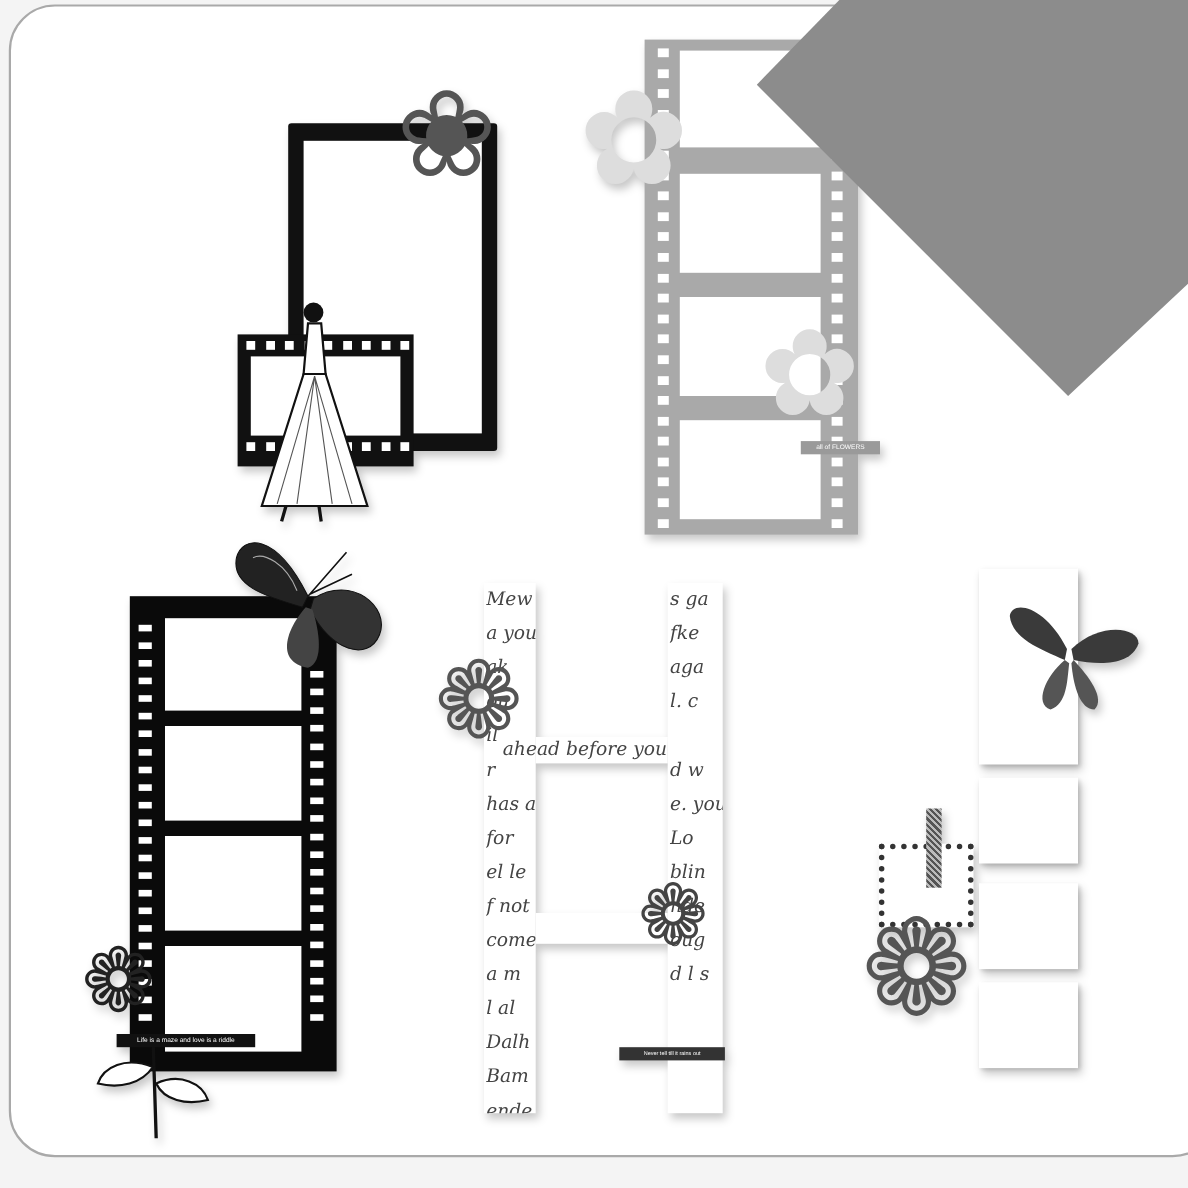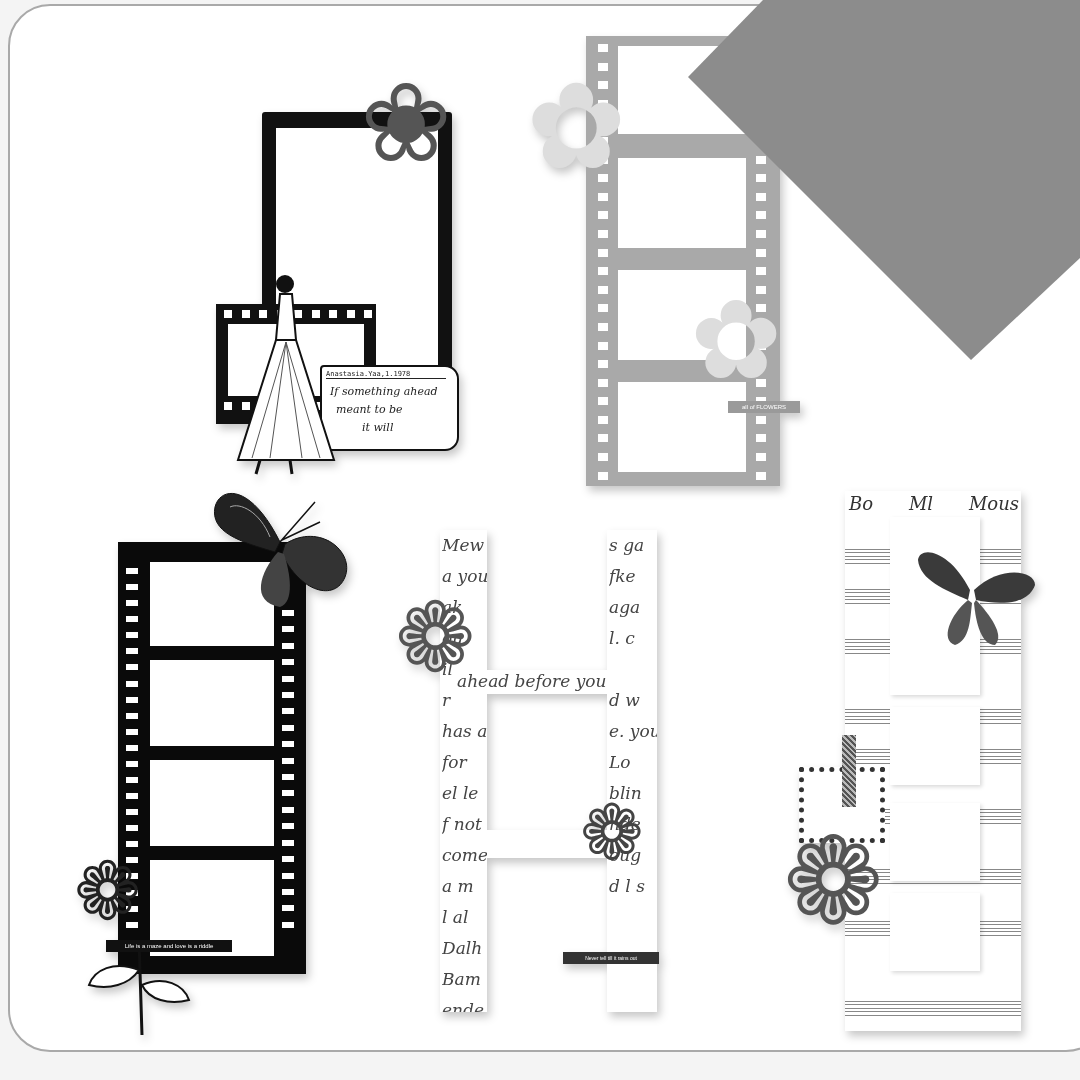--- a/index.html
+++ b/index.html
@@ -42,26 +42,20 @@
       <span style="width:8px;height:8px"></span>
       <span style="width:8px;height:8px"></span>
       <span style="width:8px;height:8px"></span>
       <span style="width:8px;height:8px"></span>
       <span style="width:8px;height:8px"></span>
       <span style="width:8px;height:8px"></span>
       <span style="width:8px;height:8px"></span>
       <span style="width:8px;height:8px"></span>
       <span style="width:8px;height:8px"></span>
     </div>
-  <div class="abs" style="left:110px;top:305px;width:135px;height:82px;background:#fff;border:2px solid #111;border-radius:4px 14px 14px 4px;">
-    <div class="abs" style="left:4px;top:3px;font-family:'DejaVu Sans Mono',monospace;font-size:7px;color:#222;border-bottom:1px solid #222;width:120px;">Anastasia.Yaa,1.1978</div>
-    <div class="abs" style="left:8px;top:18px;font-family:'DejaVu Serif',serif;font-style:italic;font-size:11px;color:#222;">If something ahead</div>
-    <div class="abs" style="left:14px;top:36px;font-family:'DejaVu Serif',serif;font-style:italic;font-size:11px;color:#222;">meant to be</div>
-    <div class="abs" style="left:40px;top:54px;font-family:'DejaVu Serif',serif;font-style:italic;font-size:11px;color:#222;">it will</div>
-  </div>
   <svg class="abs" style="left:20px;top:210px;" width="110" height="210" viewBox="0 0 110 210">
     <circle cx="55" cy="14" r="9" fill="#111"></circle>
     <path d="M50 24 L62 24 L66 70 L46 70 Z" fill="#fff" stroke="#111" stroke-width="2"></path>
     <path d="M46 70 L66 70 L104 190 L8 190 Z" fill="#fff" stroke="#111" stroke-width="2"></path>
     <path d="M56 72 L40 188 M56 72 L72 188 M56 72 L90 188 M56 72 L22 188" stroke="#555" stroke-width="1"></path>
     <path d="M30 190 L26 204 M60 190 L62 204" stroke="#111" stroke-width="3"></path>
   </svg>
   <div class="flower" style="left:150px;top:8px;font-size:110px;color:#555;">❀</div>
 </div>
 
@@ -238,36 +232,20 @@
   <div class="abs" style="left:92px;top:140px;width:120px;height:24px;background:#fff;">
     <div class="script" style="left:-30px;top:-4px;width:200px;">ahead before you</div>
   </div>
   <div class="abs" style="left:92px;top:300px;width:120px;height:28px;background:#fff;"></div>
   <div class="flower" style="left:0;top:60px;font-size:96px;color:#555;">❁</div>
   <div class="flower" style="left:185px;top:265px;font-size:76px;color:#444;">❁</div>
   <div class="tag" style="left:168px;top:422px;width:96px;background:#333;font-size:5px;">Never tell till it rains out</div>
 </div>
 
 <div class="sticker" style="left:785px;top:485px;width:265px;height:550px;">
-  <div class="abs" style="left:60px;top:6px;width:176px;height:540px;background:#fff;overflow:hidden;">
-    <div class="abs" style="left:4px;top:2px;font-family:'DejaVu Serif',serif;font-style:italic;font-size:18px;color:#333;width:170px;display:flex;justify-content:space-between;">
-      <span>Bo</span>
-      <span>Ml</span>
-      <span>Mous</span>
-    </div>
-    <div class="staff" style="top:58px"></div>
-      <div class="staff" style="top:98px"></div>
-      <div class="staff" style="top:148px"></div>
-    <div class="staff" style="top:218px"></div>
-      <div class="staff" style="top:258px"></div>
-      <div class="staff" style="top:318px"></div>
-    <div class="staff" style="top:378px"></div>
-      <div class="staff" style="top:430px"></div>
-      <div class="staff" style="top:510px"></div>
-  </div>
   <div class="win" style="left:105px;top:32px;width:90px;height:178px;box-shadow:2px 2px 4px rgba(0,0,0,.15);"></div>
   <div class="win" style="left:105px;top:222px;width:90px;height:78px;box-shadow:2px 2px 4px rgba(0,0,0,.15);"></div>
   <div class="win" style="left:105px;top:318px;width:90px;height:78px;box-shadow:2px 2px 4px rgba(0,0,0,.15);"></div>
   <div class="win" style="left:105px;top:408px;width:90px;height:78px;box-shadow:2px 2px 4px rgba(0,0,0,.15);"></div>
   <svg class="abs" style="left:125px;top:60px;" width="130" height="110" viewBox="0 0 130 110">
     <path d="M60 45 C40 5 10 0 8 15 C10 35 35 45 58 55 Z" fill="#3a3a3a"></path>
     <path d="M64 45 C90 20 125 25 125 40 C118 60 90 60 66 55 Z" fill="#3a3a3a"></path>
     <path d="M58 55 C40 70 30 95 45 100 C60 95 60 75 62 58 Z" fill="#555"></path>
     <path d="M66 55 C80 70 95 90 85 100 C72 100 66 80 64 58 Z" fill="#555"></path>
   </svg>

